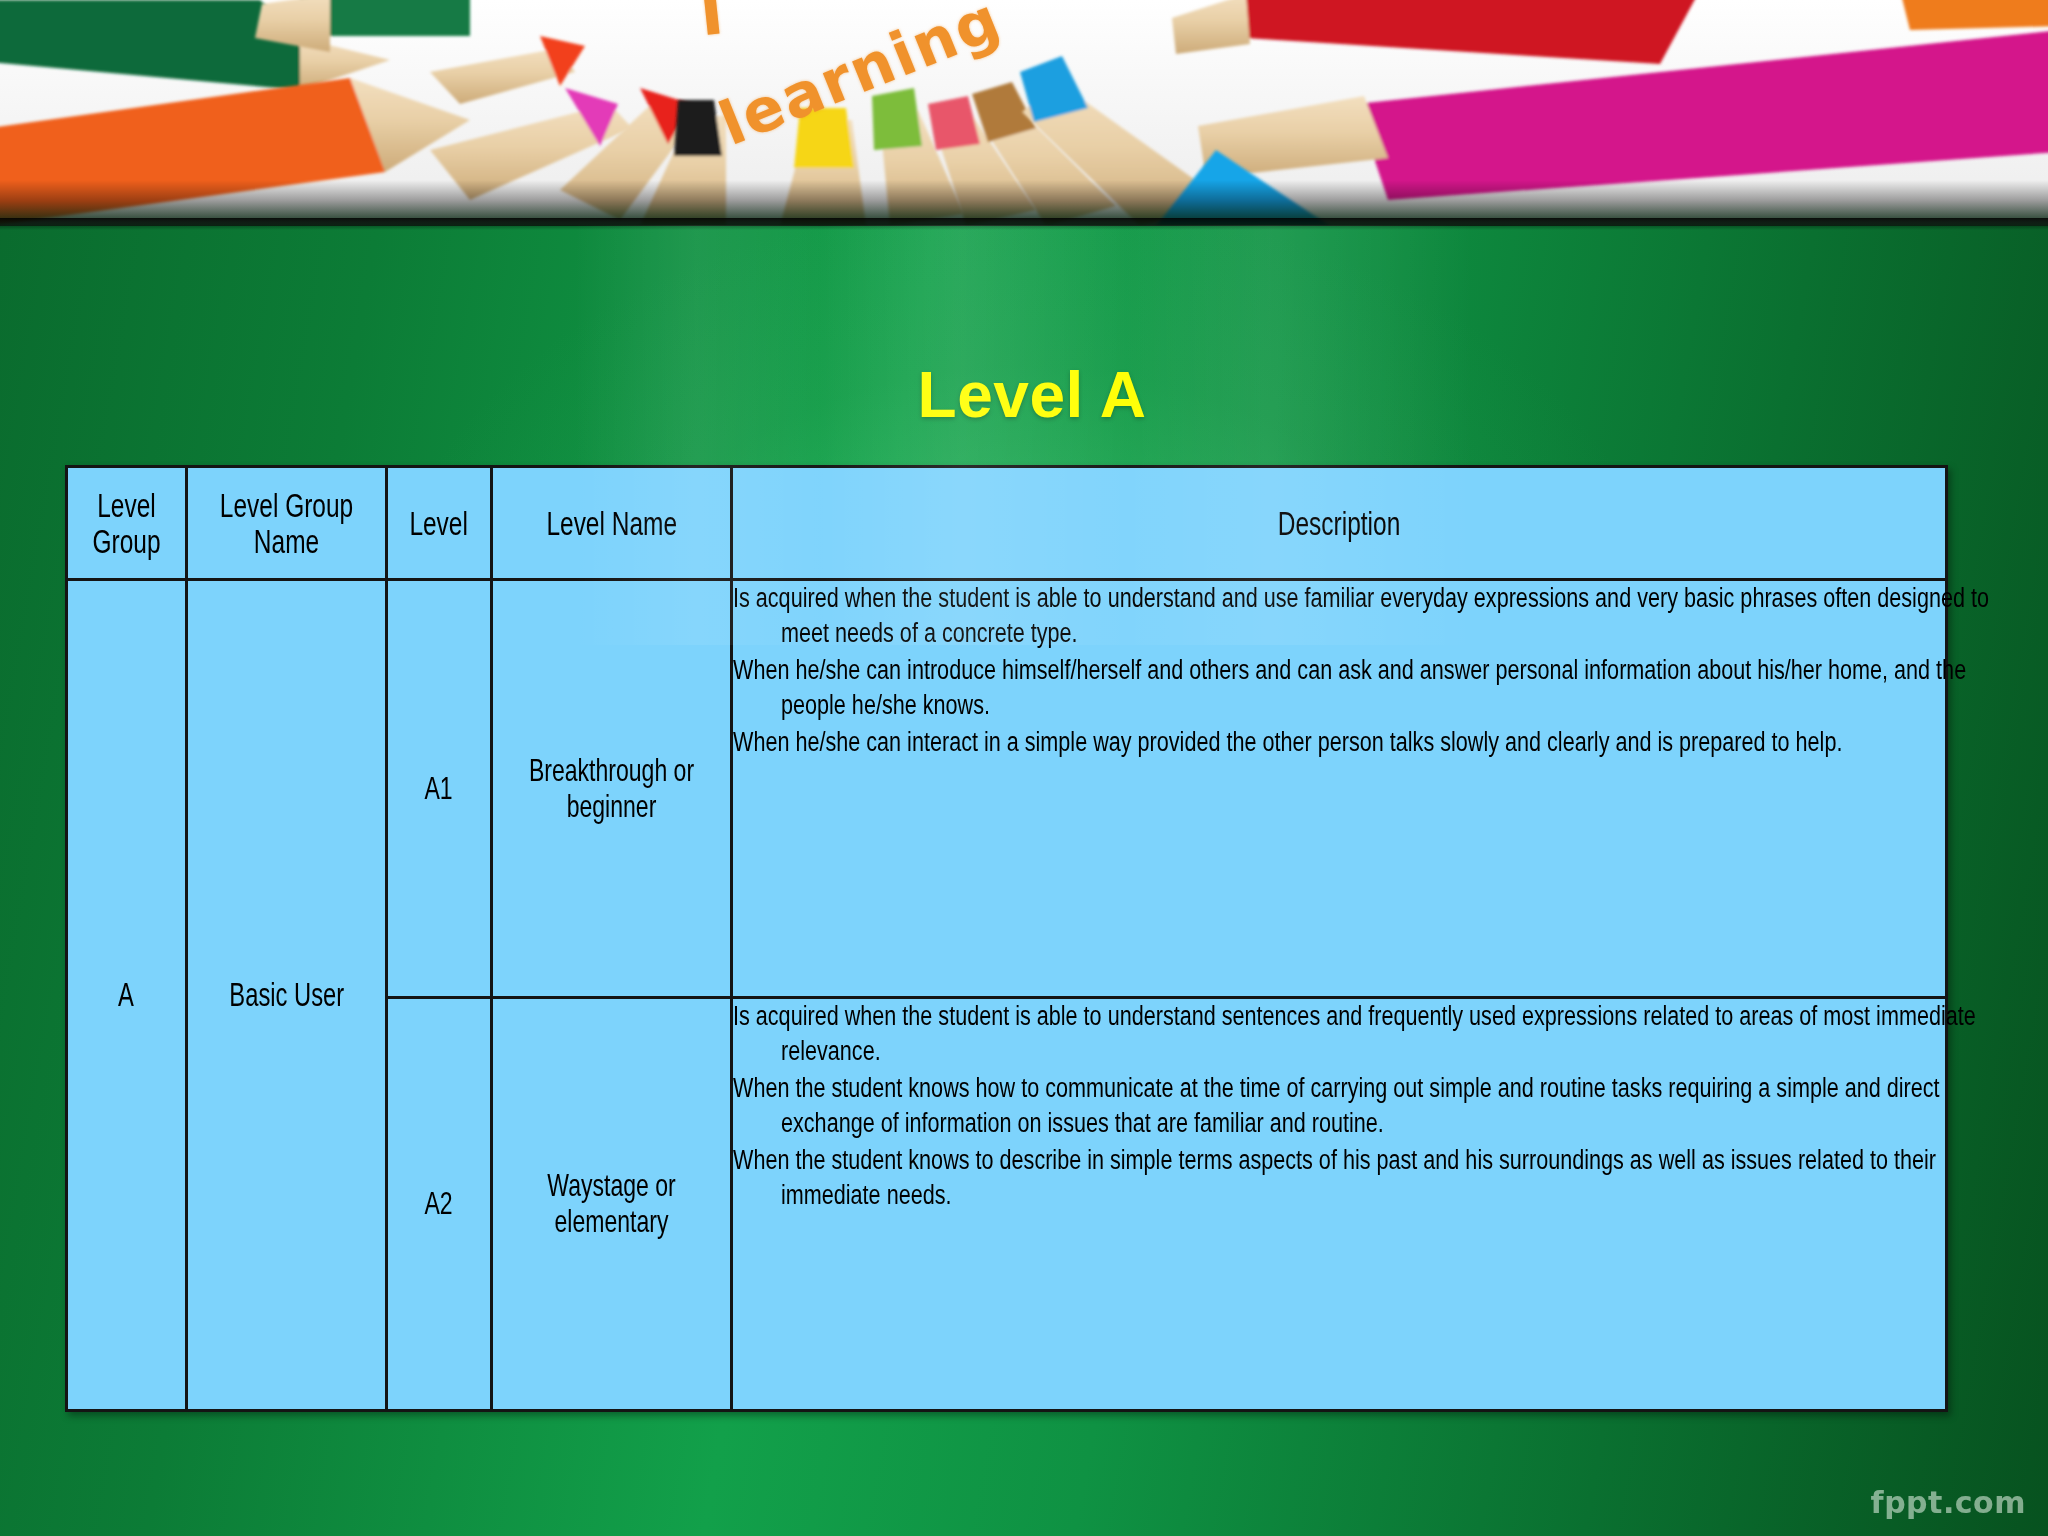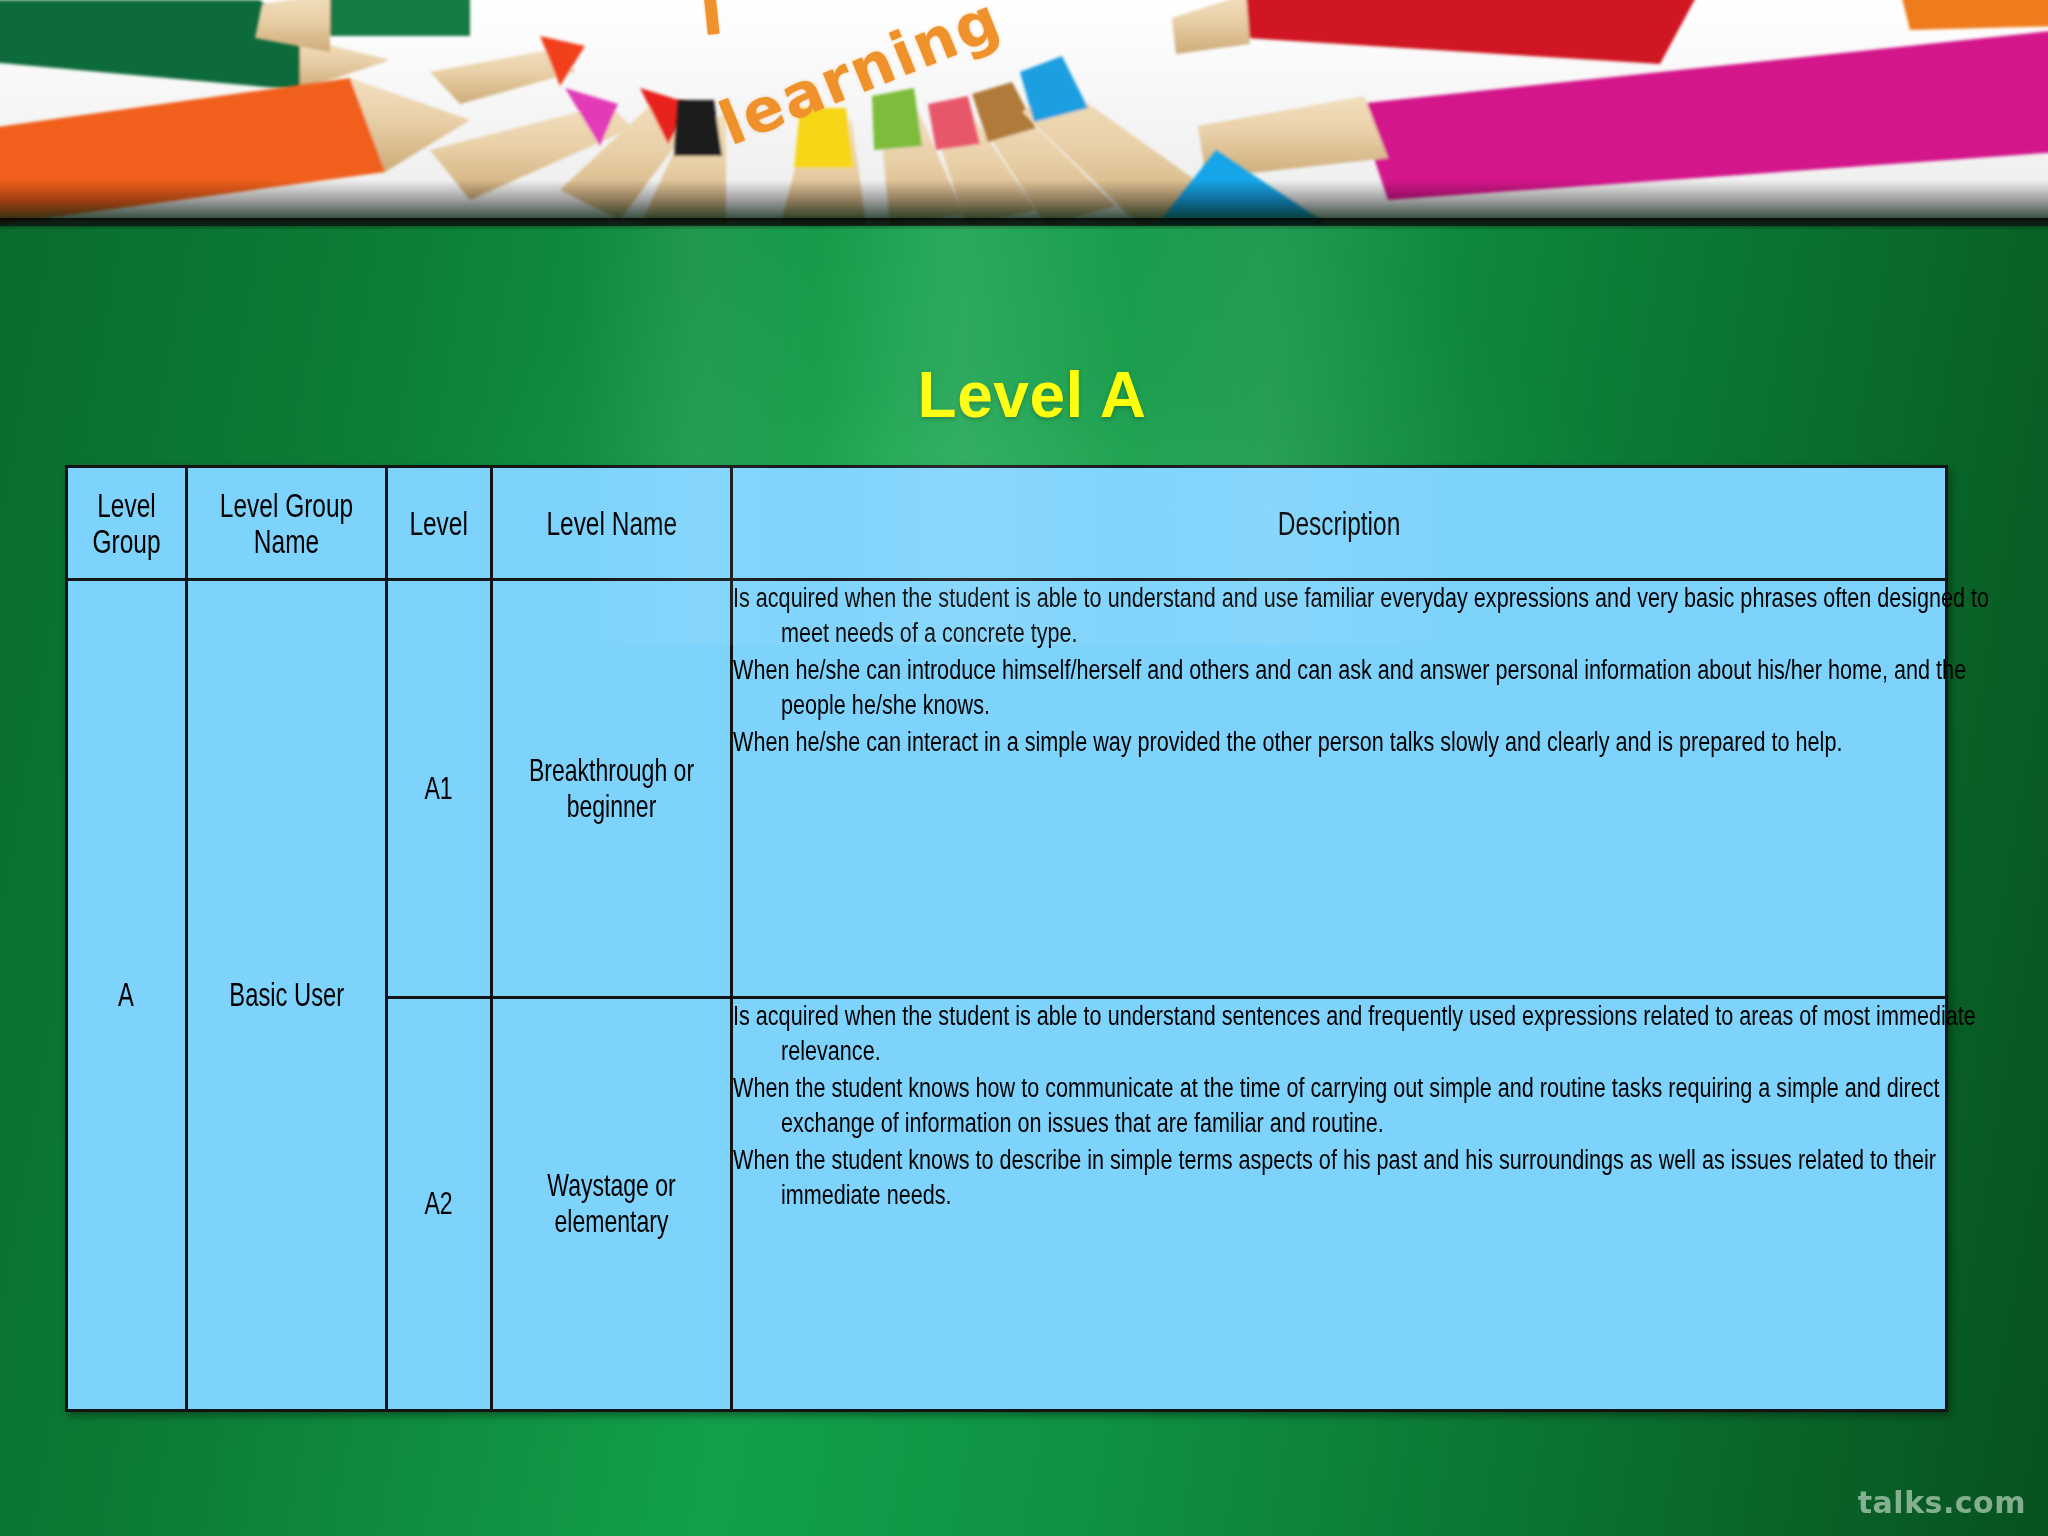--- a/index.html
+++ b/index.html
@@ -315,15 +315,15 @@
           <td class="desc">
             <p>Is acquired when the student is able to understand sentences and frequently used expressions related to areas of most immediate relevance.</p>
             <p>When the student knows how to communicate at the time of carrying out simple and routine tasks requiring a simple and direct exchange of information on issues that are familiar and routine.</p>
             <p>When the student knows to describe in simple terms aspects of his past and his surroundings as well as issues related to their immediate needs.</p>
           </td>
         </tr>
       </tbody>
     </table>
   </div>
 
-  <div id="watermark">talks.com</div>
+  <div id="watermark">fppt.com</div>
 
 </div>
 
 </body></html>

